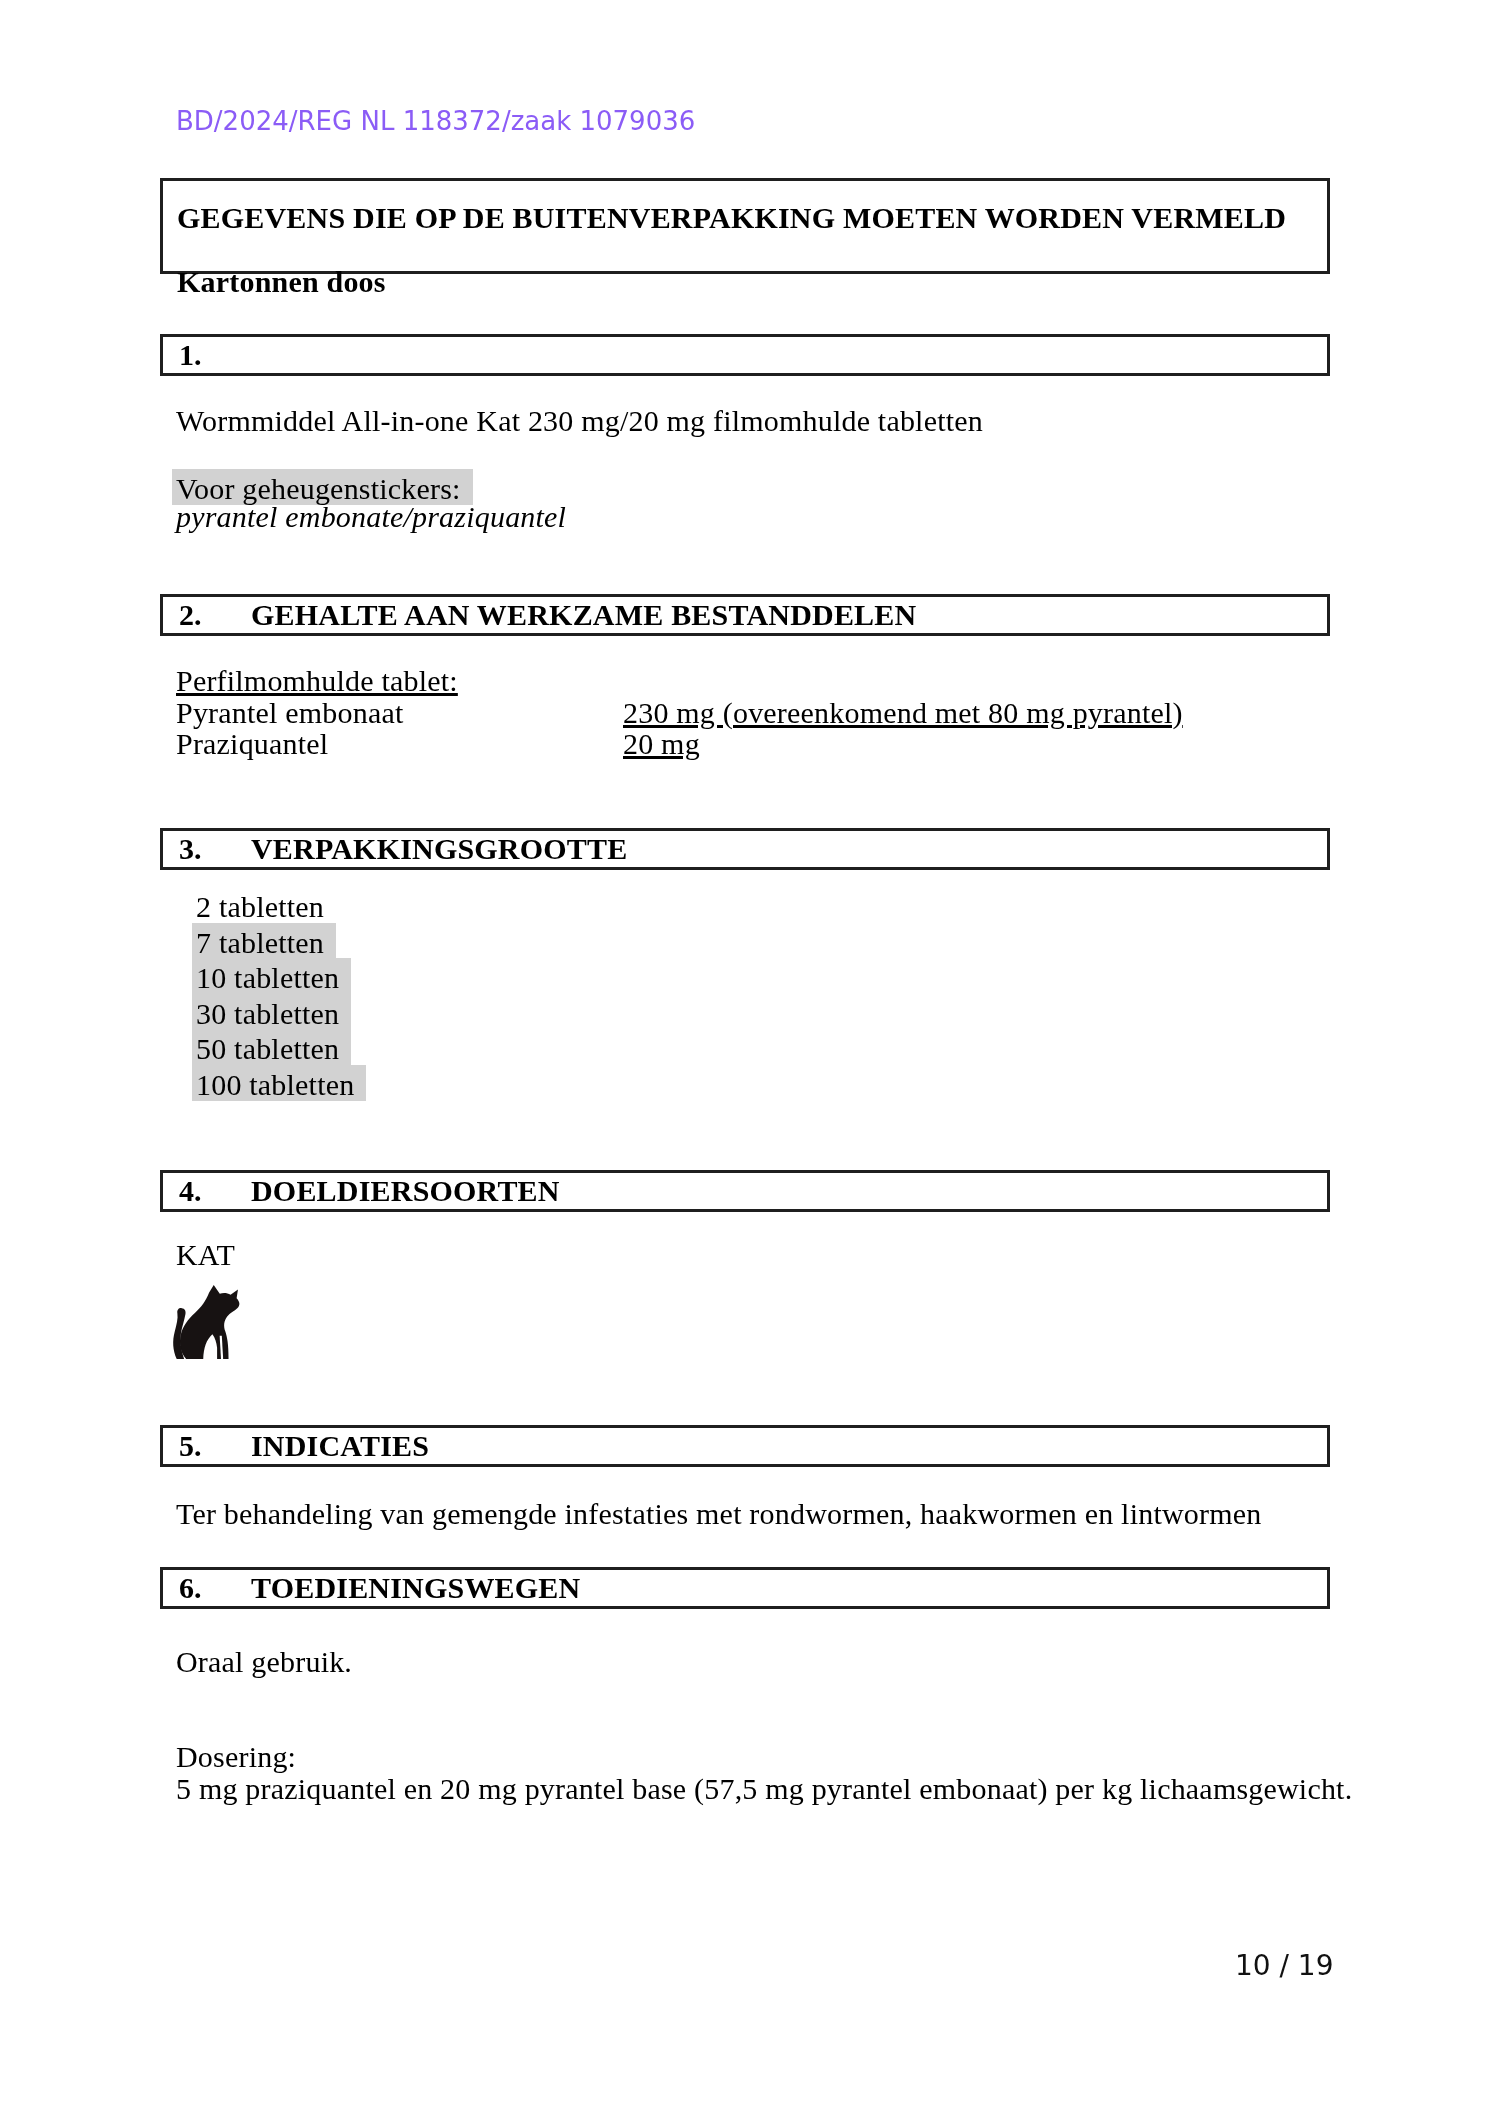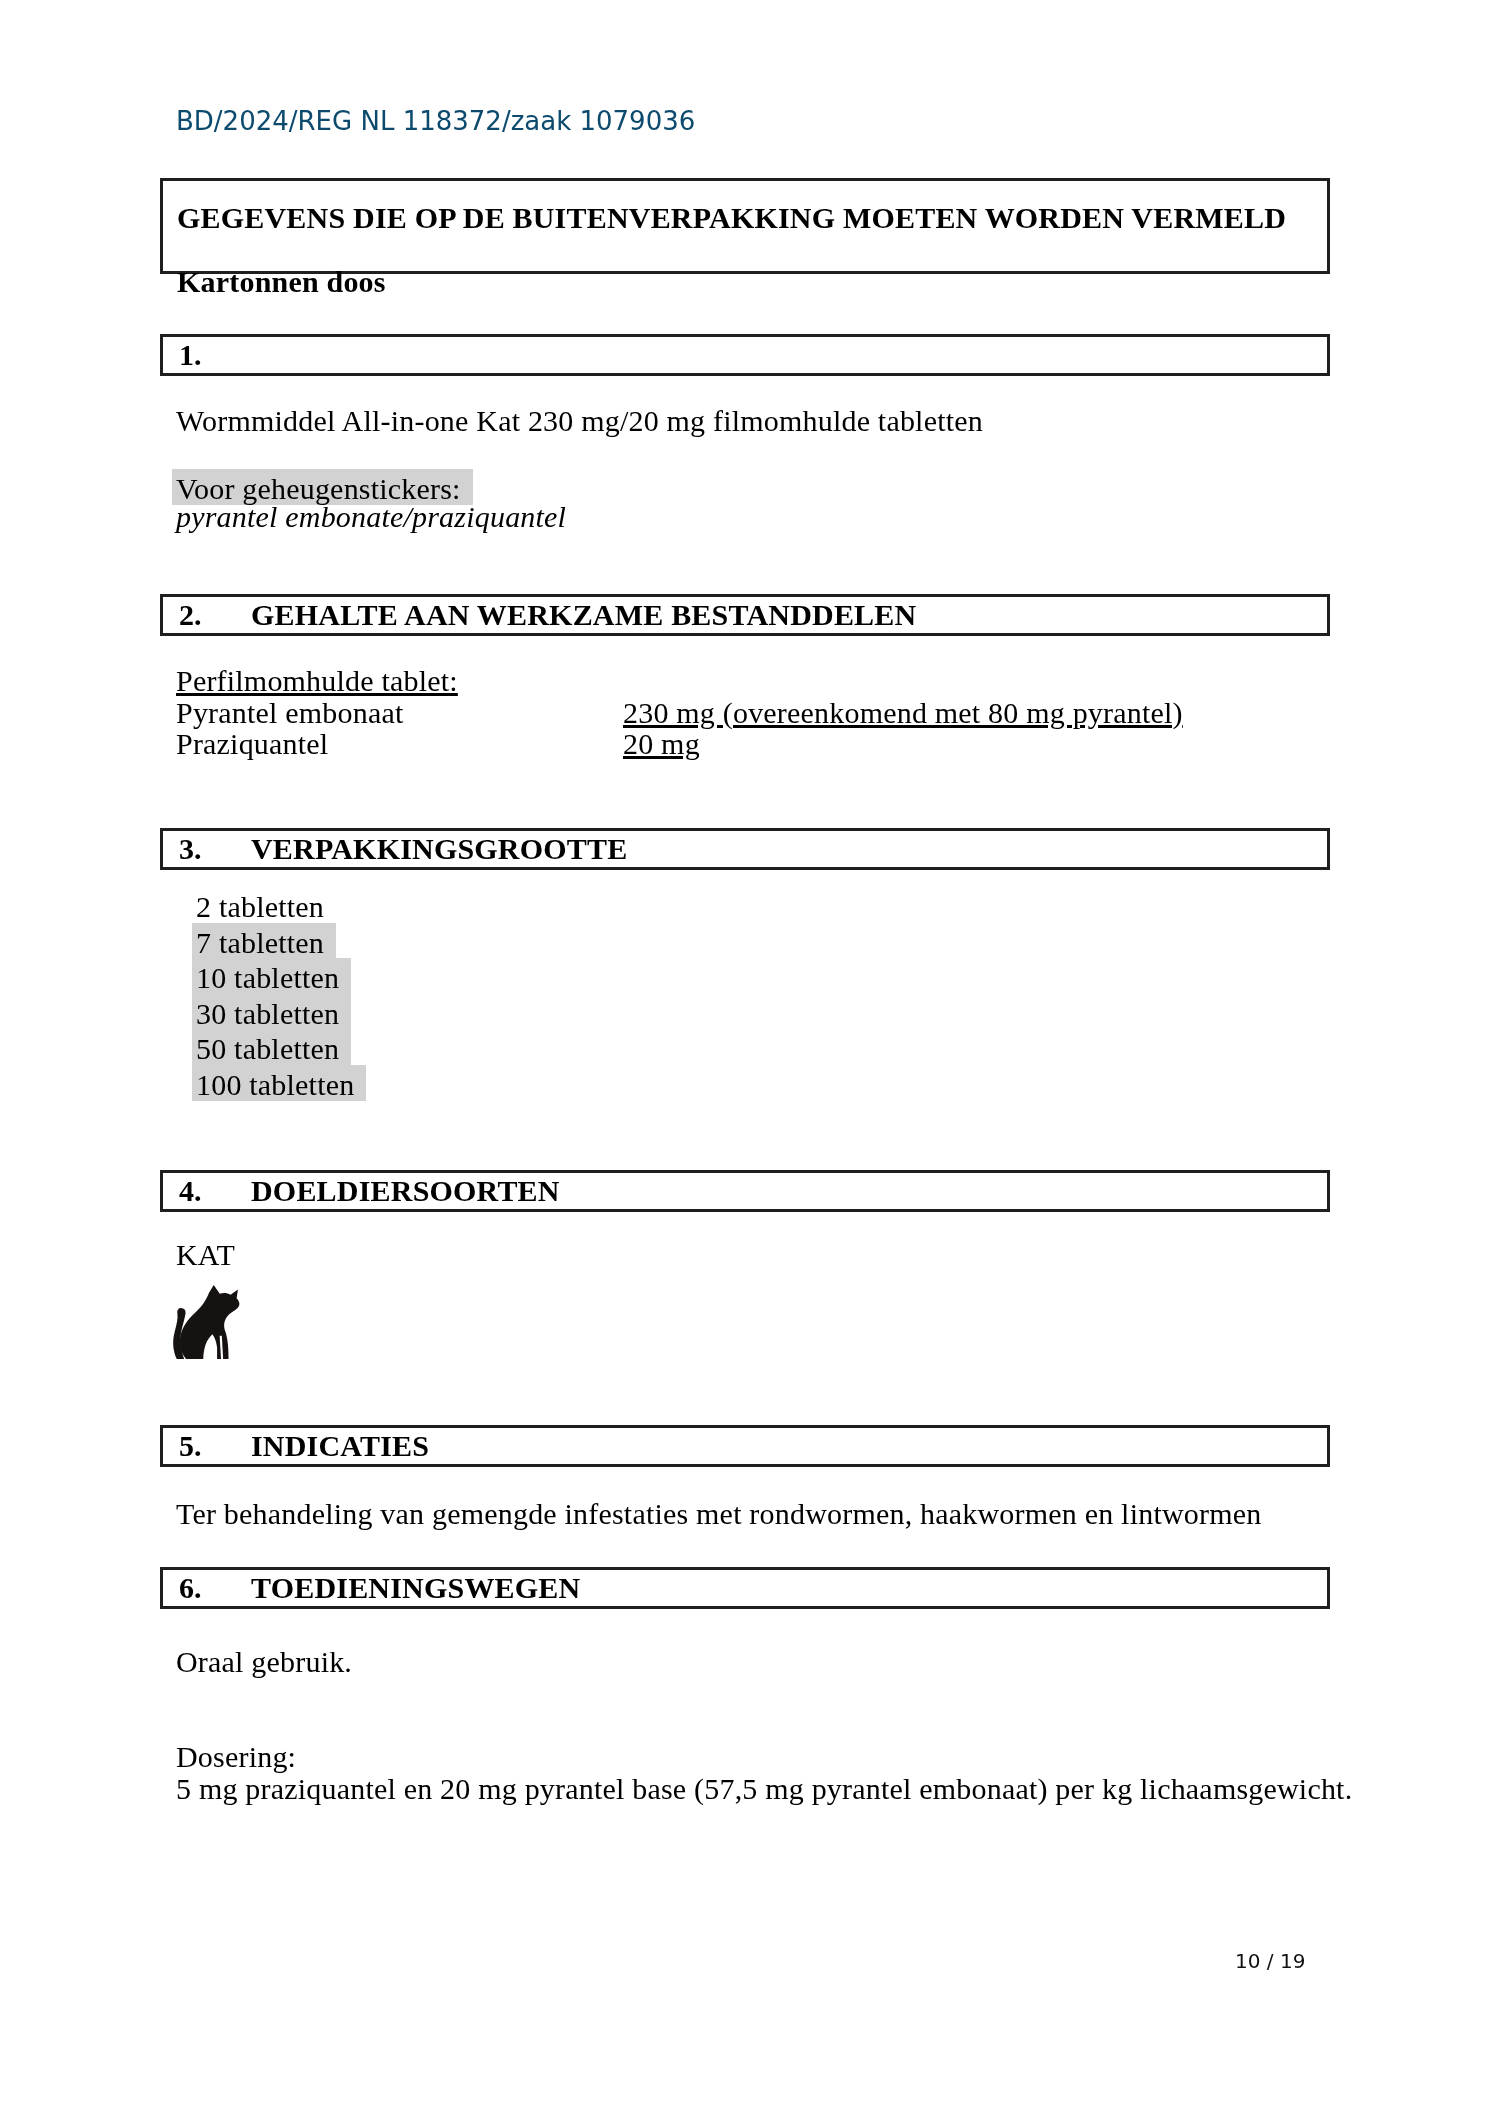--- a/index.html
+++ b/index.html
@@ -7,22 +7,22 @@
     position:relative;
     width:1494px;height:2112px;
     background:#ffffff;
     font-family:"Liberation Serif", serif;
     color:#000;
     overflow:hidden;
   }
   .sans{font-family:"DejaVu Sans","Liberation Sans",sans-serif;}
   .abs{position:absolute;}
   .body-text{font-size:30px;line-height:31.6px;letter-spacing:0.2px;}
-  .header-ref{left:176px;top:106px;font-size:26px;color:#0c4a6e;}
-  .footer-page{left:1235px;top:1949px;font-size:20px;color:#111;}
+  .header-ref{left:176px;top:106px;font-size:26px;color:#8b5cf6;}
+  .footer-page{left:1235px;top:1949px;font-size:28px;color:#111;}
 
   .outline-box{
     left:160px;width:1170px;box-sizing:border-box;
     border:3px solid var(--border,#1f1f1f);
     background:#fff;
   }
   .title-box{top:178px;height:96px;padding:20px 14px;}
   .title-box .t-line{font-weight:bold;font-size:30px;line-height:34px;letter-spacing:0.2px;}
   .title-box .t-line2{margin-top:30px;}
 

